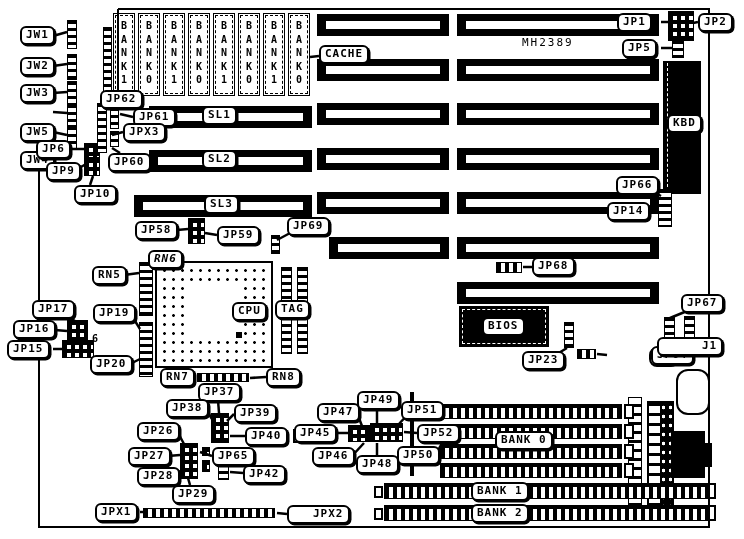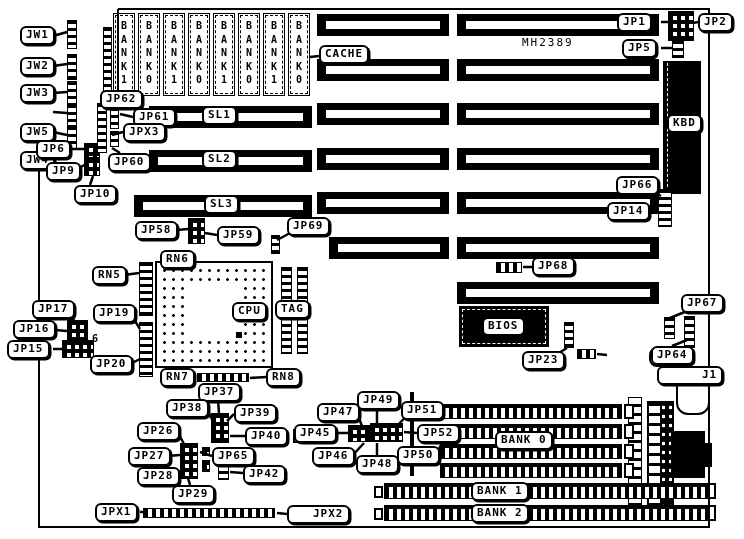--- a/index.html
+++ b/index.html
@@ -320,21 +320,21 @@
       <div class="co" style="left: 202px; top: 106px;">SL1</div>
       <div class="co" style="left: 202px; top: 150px;">SL2</div>
       <div class="co" style="left: 204px; top: 195px;">SL3</div>
       <div class="co" style="left: 319px; top: 45px;">CACHE</div>
       <div class="co" style="left: 617px; top: 13px;">JP1</div>
       <div class="co" style="left: 698px; top: 13px;">JP2</div>
       <div class="co" style="left: 622px; top: 39px;">JP5</div>
       <div class="co" style="left: 135px; top: 221px;">JP58</div>
       <div class="co" style="left: 217px; top: 226px;">JP59</div>
       <div class="co" style="left: 287px; top: 217px;">JP69</div>
-      <div class="co" style="left: 160px; top: 250px;">RN6</div>
+      <div class="co" style="left: 148px; top: 250px; font-style: italic;">RN6</div>
       <div class="co" style="left: 92px; top: 266px;">RN5</div>
       <div class="co" style="left: 32px; top: 300px;">JP17</div>
       <div class="co" style="left: 93px; top: 304px;">JP19</div>
       <div class="co" style="left: 13px; top: 320px;">JP16</div>
       <div class="co" style="left: 7px; top: 340px;">JP15</div>
       <div class="co" style="left: 90px; top: 355px;">JP20</div>
       <div class="co" style="left: 160px; top: 368px;">RN7</div>
       <div class="co" style="left: 266px; top: 368px;">RN8</div>
       <div class="co" style="left: 198px; top: 383px;">JP37</div>
       <div class="co" style="left: 166px; top: 399px;">JP38</div>
@@ -354,21 +354,21 @@
       <div class="co" style="left: 294px; top: 424px;">JP45</div>
       <div class="co" style="left: 417px; top: 424px;">JP52</div>
       <div class="co" style="left: 312px; top: 447px;">JP46</div>
       <div class="co" style="left: 356px; top: 455px;">JP48</div>
       <div class="co" style="left: 397px; top: 446px;">JP50</div>
       <div class="co" style="left: 495px; top: 431px;">BANK 0</div>
       <div class="co" style="left: 471px; top: 482px; text-align: right;">BANK 1</div>
       <div class="co" style="left: 471px; top: 504px;">BANK 2</div>
       <div class="co" style="left: 522px; top: 351px;">JP23</div>
       <div class="co" style="left: 607px; top: 346px; margin-left: 44px;">JP64</div>
-      <div class="co" style="left: 657px; top: 366px; padding-left: 43px;">J1</div>
+      <div class="co" style="left: 657px; top: 337px; padding-left: 43px;">J1</div>
       <div class="co" style="left: 681px; top: 294px;">JP67</div>
       <div class="co" style="left: 532px; top: 257px;">JP68</div>
       <div class="co" style="left: 616px; top: 176px;">JP66</div>
       <div class="co" style="left: 607px; top: 202px;">JP14</div>
       <div class="co" style="left: 196px; top: 302px; margin-left: 36px;">CPU</div>
       <div class="co" style="left: 275px; top: 300px;">TAG</div>
       <div class="co" style="left: 482px; top: 317px;">BIOS</div>
       <div class="co" style="left: 667px; top: 114px;">KBD</div>
     </div>
 </div>

